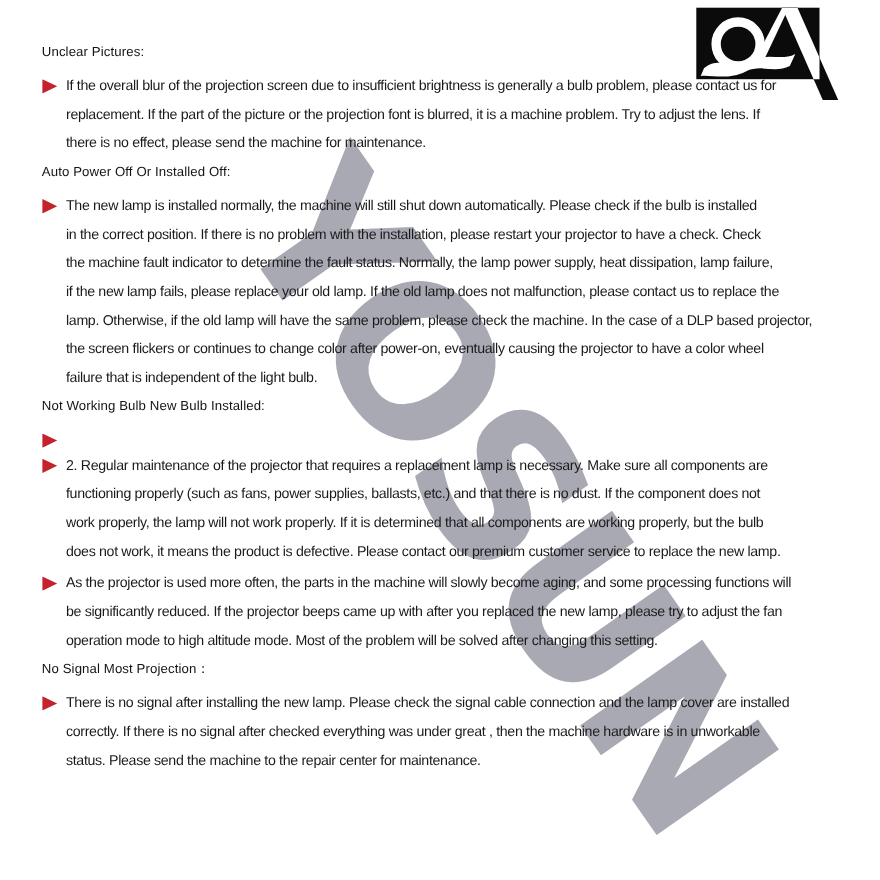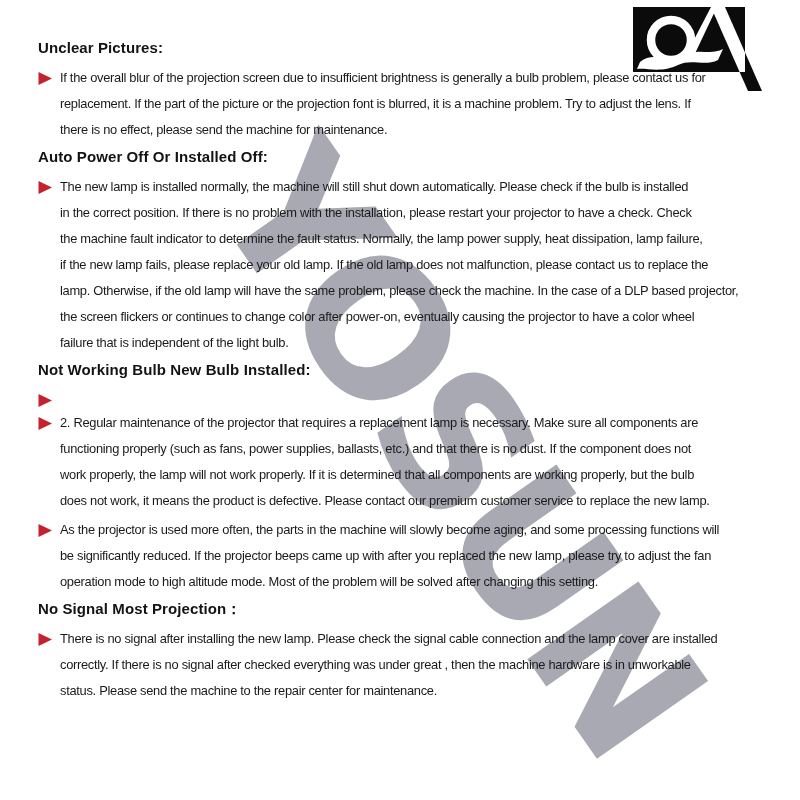--- a/index.html
+++ b/index.html
@@ -12,21 +12,21 @@
     position:absolute; left:458px; top:448px; z-index:0;
     transform:translate(-50%,-50%) rotate(55deg);
     font-family:"DejaVu Sans", sans-serif;
     font-weight:bold; font-size:186px; letter-spacing:-8px;
     color:#a9a9b4; white-space:nowrap; user-select:none;
   }
   .logo { position:absolute; left:628px; top:4px; z-index:2; }
   .content { position:absolute; left:38px; top:37px; width:740px; z-index:1; }
   .sec { margin:0; }
   .sec h2 {
-    font-size:15px; line-height:21px; font-weight:700;
+    font-size:12px; line-height:21px; font-weight:400;
     color:#131313; margin:3px 0 7px 0; letter-spacing:0.1px;
   }
   .sec:first-child h2 { margin-top:0; }
   .row { display:flex; align-items:flex-start; margin:0 0 3px 0; }
   .tri { flex:none; width:14px; height:13px; margin:7px 8px 0 0; }
   .txt {
     font-size:12.9px; line-height:26px; color:#1a1a1a;
     letter-spacing:-0.3px; white-space:nowrap;
   }
 </style>

